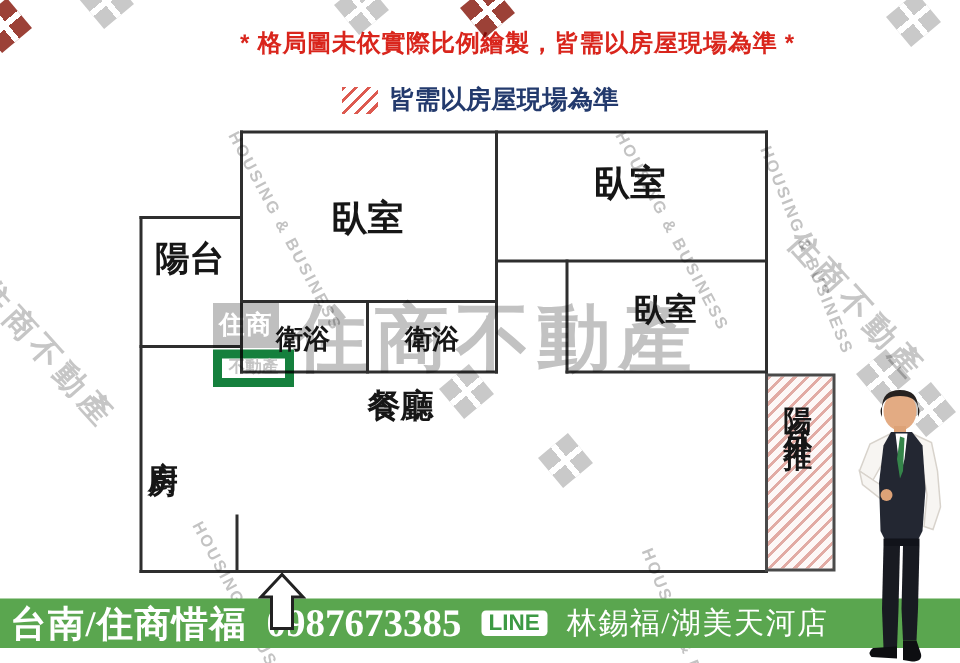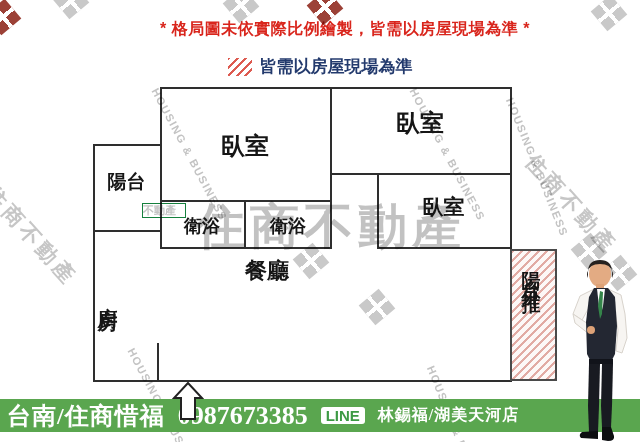--- a/index.html
+++ b/index.html
@@ -23,41 +23,41 @@
   .vtext{writing-mode:vertical-rl;text-orientation:upright;}
   .entry-arrow{position:absolute;left:172px;top:381px;z-index:6;}
   
   .wm{position:absolute;z-index:3;mix-blend-mode:multiply;pointer-events:none;}
   .wm-center{left:142px;top:202px;display:flex;gap:8px;align-items:flex-start;}
   .wm-big{font-size:49px;font-weight:800;color:#c2c2c2;letter-spacing:5px;white-space:nowrap;
     line-height:1;}
   .wm-logo{width:46px;height:50px;}
   .wm-logo .lg-top{width:44px;height:30px;background:#bfbfbf;color:#fff;font-weight:800;
     font-size:17px;text-align:center;line-height:30px;letter-spacing:1px;}
-  .wm-logo .lg-bot{width:42px;height:13px;border:1px solid #15803d;color:#c4c4c4;
-    font-weight:700;font-size:11px;line-height:13px;margin-top:1px;}
+  .wm-logo .lg-bot{width:42px;height:13px;border:6px solid #15803d;color:#c4c4c4;
+    font-weight:700;font-size:11px;text-align:center;line-height:13px;margin-top:1px;}
   .wm-en{font-size:11px;font-weight:700;letter-spacing:1.5px;color:#c3c3c3;
     white-space:nowrap;transform-origin:0 0;}
   .wm-cjk{font-size:21px;font-weight:800;letter-spacing:4px;color:#c6c6c6;
     white-space:nowrap;transform-origin:0 0;}
   .tile{position:absolute;width:26px;height:26px;background:#c9c9c9;
     transform:rotate(-40deg);z-index:3;mix-blend-mode:multiply;}
   .tile::before{content:"";position:absolute;inset:0;
     background:linear-gradient(90deg,rgba(0,0,0,0) 11px,#fff 11px 15px,rgba(0,0,0,0) 15px),
                linear-gradient(0deg,rgba(0,0,0,0) 11px,#fff 11px 15px,rgba(0,0,0,0) 15px);}
   .tile.red{background:#9c4137;}
   
   .footer{position:absolute;left:0;top:399px;width:640px;height:33px;background:#5aa64f;
     z-index:5;display:flex;align-items:center;gap:13px;padding-left:7px;box-sizing:border-box;
     font-family:"Liberation Serif",serif;color:#ffffff;white-space:nowrap;}
   .f-office{font-size:24px;font-weight:700;letter-spacing:1px;}
   .f-phone{font-size:26px;font-weight:700;}
   .line-badge{background:#ffffff;color:#3d9a44;font-family:"Liberation Sans",sans-serif;
     font-weight:800;font-size:15px;line-height:17px;padding:0 5px;border-radius:3px;}
-  .f-agent{font-size:16px;font-weight:700;letter-spacing:1px;text-align:right;}
+  .f-agent{font-size:20px;font-weight:400;letter-spacing:1px;text-align:right;}
   .agent-photo{position:absolute;left:566px;top:256px;z-index:6;}
 </style>
 </head>
 <body>
 
 <div id="stage">
 
   <div class="disclaimer">* 格局圖未依實際比例繪製，皆需以房屋現場為準 *</div>
   <div class="legend-row">
     <span class="legend-hatch"></span>
@@ -77,20 +77,21 @@
   <div class="wm wm-en" style="left:160px;top:86px;transform:rotate(62deg);">HOUSING &amp; BUSINESS</div>
   <div class="wm wm-en" style="left:418px;top:86px;transform:rotate(62deg);">HOUSING &amp; BUSINESS</div>
   <div class="wm wm-en" style="left:515px;top:96px;transform:rotate(68deg);">HOUSING &amp; BUSINESS</div>
   <div class="wm wm-en" style="left:136px;top:346px;transform:rotate(62deg);">HOUSING &amp; BUSINESS</div>
   <div class="wm wm-en" style="left:436px;top:364px;transform:rotate(68deg);">HOUSING &amp; BUSINESS</div>
   <div class="wm wm-cjk" style="left:0px;top:180px;transform:rotate(48deg);">住商不動產</div>
   <div class="wm wm-cjk" style="left:540px;top:148px;transform:rotate(48deg);">住商不動產</div>
 
   <div class="wm wm-center">
     <div class="wm-logo">
+      <div class="lg-top">住商</div>
       <div class="lg-bot">不動產</div>
     </div>
     <div class="wm-big">住商不動產</div>
   </div>
 
   <div class="wall" style="left:160px;top:87px;width:352px;height:2px;"></div>
   <div class="wall" style="left:93px;top:144px;width:69px;height:2px;"></div>
   <div class="wall" style="left:330px;top:173px;width:182px;height:2px;"></div>
   <div class="wall" style="left:160px;top:200px;width:172px;height:2px;"></div>
   <div class="wall" style="left:93px;top:230px;width:69px;height:2px;"></div>
@@ -103,21 +104,21 @@
   <div class="wall" style="left:510px;top:87px;width:2px;height:295px;"></div>
   <div class="wall" style="left:244px;top:200px;width:2px;height:49px;"></div>
   <div class="wall" style="left:377px;top:173px;width:2px;height:76px;"></div>
   <div class="wall" style="left:157px;top:343px;width:2px;height:39px;"></div>
 
   <div class="hatch-box"></div>
 
   <div class="rlabel" style="left:160px;top:133px;width:170px;font-size:24px;">臥室</div>
   <div class="rlabel" style="left:330px;top:110px;width:180px;font-size:24px;">臥室</div>
   <div class="rlabel" style="left:377px;top:195px;width:133px;font-size:21px;">臥室</div>
-  <div class="rlabel" style="left:93px;top:172px;width:67px;font-size:19px;">陽台</div>
+  <div class="rlabel" style="left:93px;top:160px;width:67px;font-size:23px;">陽台</div>
   <div class="rlabel" style="left:160px;top:217px;width:84px;font-size:18px;">衛浴</div>
   <div class="rlabel" style="left:246px;top:217px;width:84px;font-size:18px;">衛浴</div>
   <div class="rlabel" style="left:207px;top:259px;width:120px;font-size:22px;">餐廳</div>
   <div class="rlabel vtext" style="left:97px;top:291px;font-size:20px;letter-spacing:3px;">廚房</div>
   <div class="rlabel vtext" style="left:520px;top:256px;font-size:19px;letter-spacing:8px;">陽台外推</div>
 
   <svg class="entry-arrow" width="32" height="40" viewBox="0 0 32 40">
     <polygon points="16,2 2,17 9,17 9,38 23,38 23,17 30,17" fill="#ffffff" stroke="#222222" stroke-width="2"></polygon>
   </svg>
 

